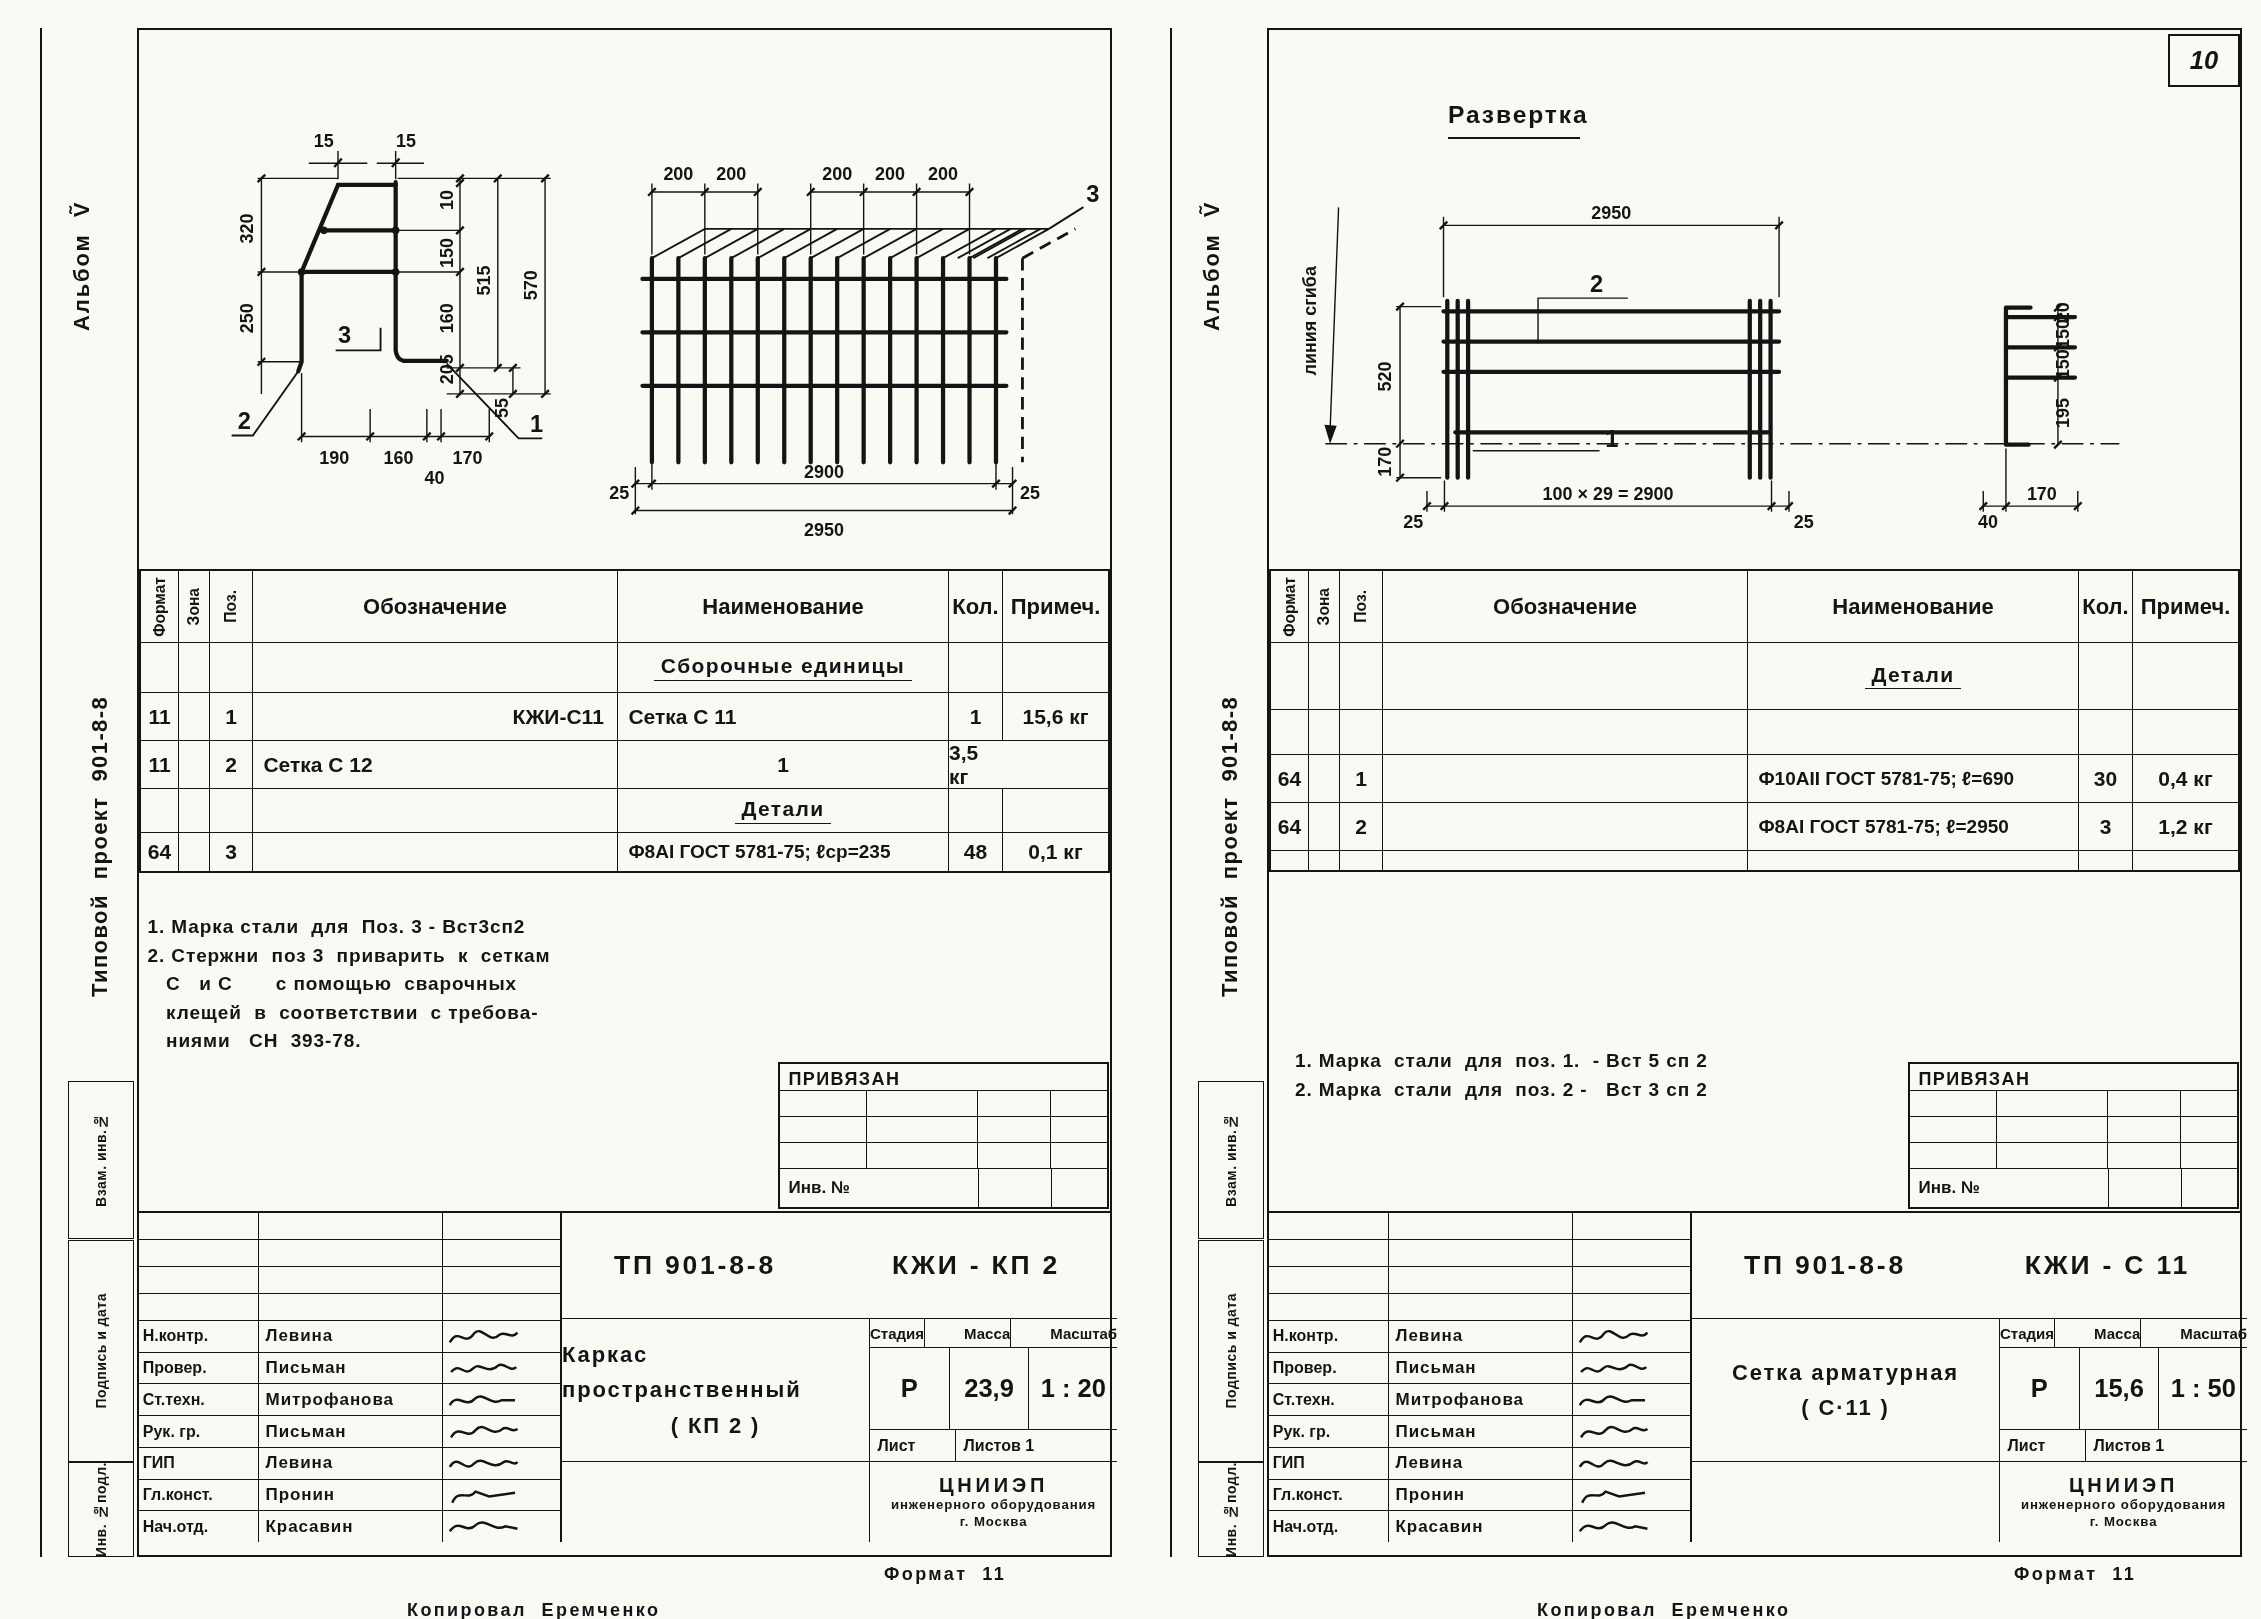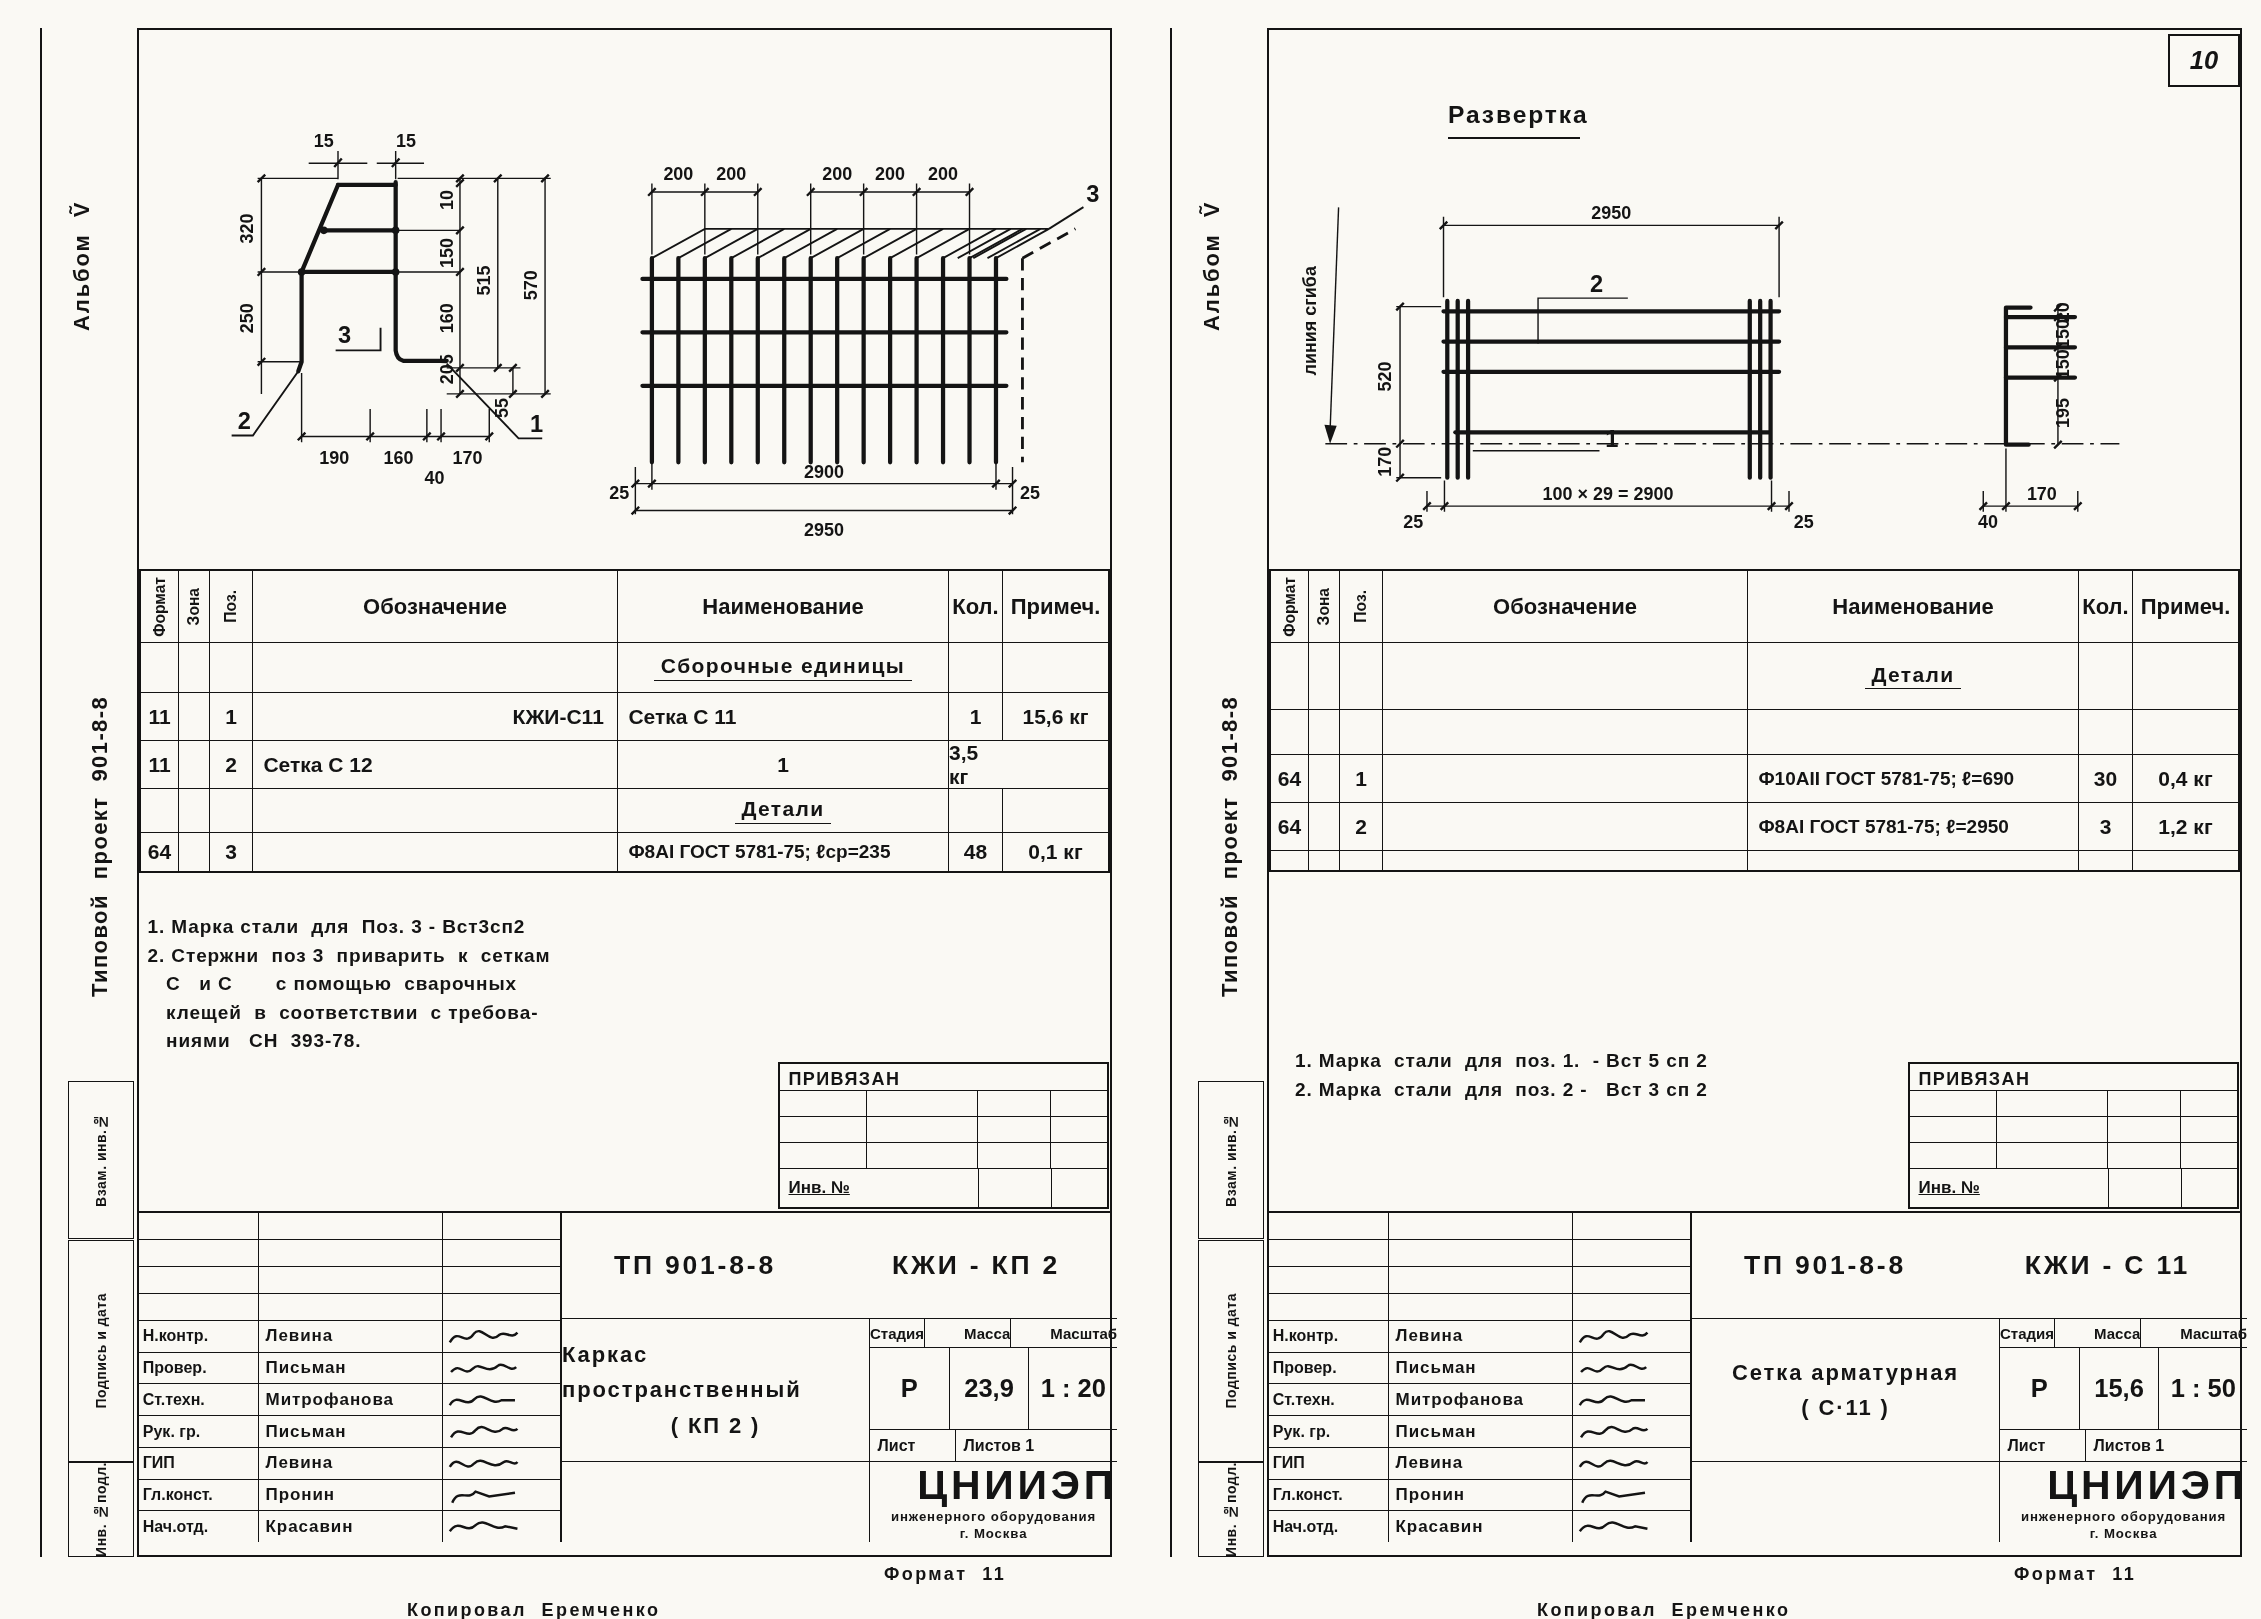--- a/index.html
+++ b/index.html
@@ -55,21 +55,21 @@
   .notes div{white-space:pre;}
   #sheet-left .notes{left:8.5px;top:883px;}
   #sheet-right .notes{left:26px;top:1017px;}
 
   
   .bindbox{position:absolute;left:639px;top:1032px;width:331px;border:2.4px solid #141414;box-sizing:border-box;}
   .bb-head{height:27px;border-bottom:1.9px solid #141414;font-size:18px;letter-spacing:1.4px;padding:4.7px 0 0 8.5px;box-sizing:border-box;}
   .bb-row{height:25px;border-bottom:1.9px solid #141414;display:grid;grid-template-columns:87px 111px 73px 1fr;}
   .bb-row div{border-right:1.9px solid #141414;}
   .bb-row div:last-child{border-right:none;}
-  .bb-bot{height:38px;display:grid;grid-template-columns:199px 73px 1fr;text-decoration:underline;}
+  .bb-bot{height:38px;display:grid;grid-template-columns:199px 73px 1fr;}
   .bb-bot div{border-right:1.9px solid #141414;display:flex;align-items:center;padding-left:8.5px;font-size:17px;}
   .bb-bot div:last-child{border-right:none;}
 
   
   .stamp{position:absolute;left:0;top:1181px;width:971px;height:331px;border-top:2.4px solid #141414;box-sizing:border-box;display:flex;}
   .stamp-left{width:503px;border-right:1.9px solid #141414;display:flex;flex-direction:column;}
   .srow{display:grid;grid-template-columns:120px 184px 118px 1fr;border-bottom:1.9px solid #141414;}
   .srow:last-child{border-bottom:none;}
   .srow div{border-right:1.9px solid #141414;display:flex;align-items:center;overflow:hidden;}
   .srow div:last-child{border-right:none;}
@@ -89,21 +89,21 @@
   .sv-head{height:28px;border-bottom:1.9px solid #141414;display:grid;grid-template-columns:1fr 1fr 1.1fr;font-size:15px;gap:39px;}
   .sv-head div,.sv-vals div{border-right:1.9px solid #141414;display:flex;align-items:center;justify-content:center;}
   .sv-head div:last-child,.sv-vals div:last-child{border-right:none;}
   .sv-vals{flex:1;border-bottom:1.9px solid #141414;display:grid;grid-template-columns:1fr 1fr 1.1fr;font-size:25.5px;}
   .sv-list{height:31px;display:grid;grid-template-columns:85px 1fr;font-size:16px;}
   .sv-list div{display:flex;align-items:center;padding-left:7.6px;}
   .sv-list div:last-child{border-left:1.9px solid #141414;}
   .sr-bot{flex:1;display:flex;}
   .sb-left{width:307px;border-right:1.9px solid #141414;}
   .sb-org{flex:1;text-align:center;display:flex;flex-direction:column;justify-content:center;}
-  .org-big{font-size:41px;letter-spacing:3.8px;text-align:right;}
+  .org-big{font-size:20px;letter-spacing:3.8px;}
   .org-s{font-size:13.2px;letter-spacing:0.9px;line-height:1.25;}
 
   .footer{position:absolute;top:1536px;width:975px;left:95px;font-size:18px;letter-spacing:2.4px;}
   .footer .cp{position:absolute;left:270px;white-space:pre;margin-top:36px;}
   .footer .fm{position:absolute;left:747px;white-space:pre;}
 
   .pagenum{position:absolute;left:2168px;top:34px;width:72px;height:53px;border:2.4px solid #141414;box-sizing:border-box;display:flex;align-items:center;justify-content:center;font-size:25.5px;font-style:italic;}
 </style>
 </head>
 <body>

